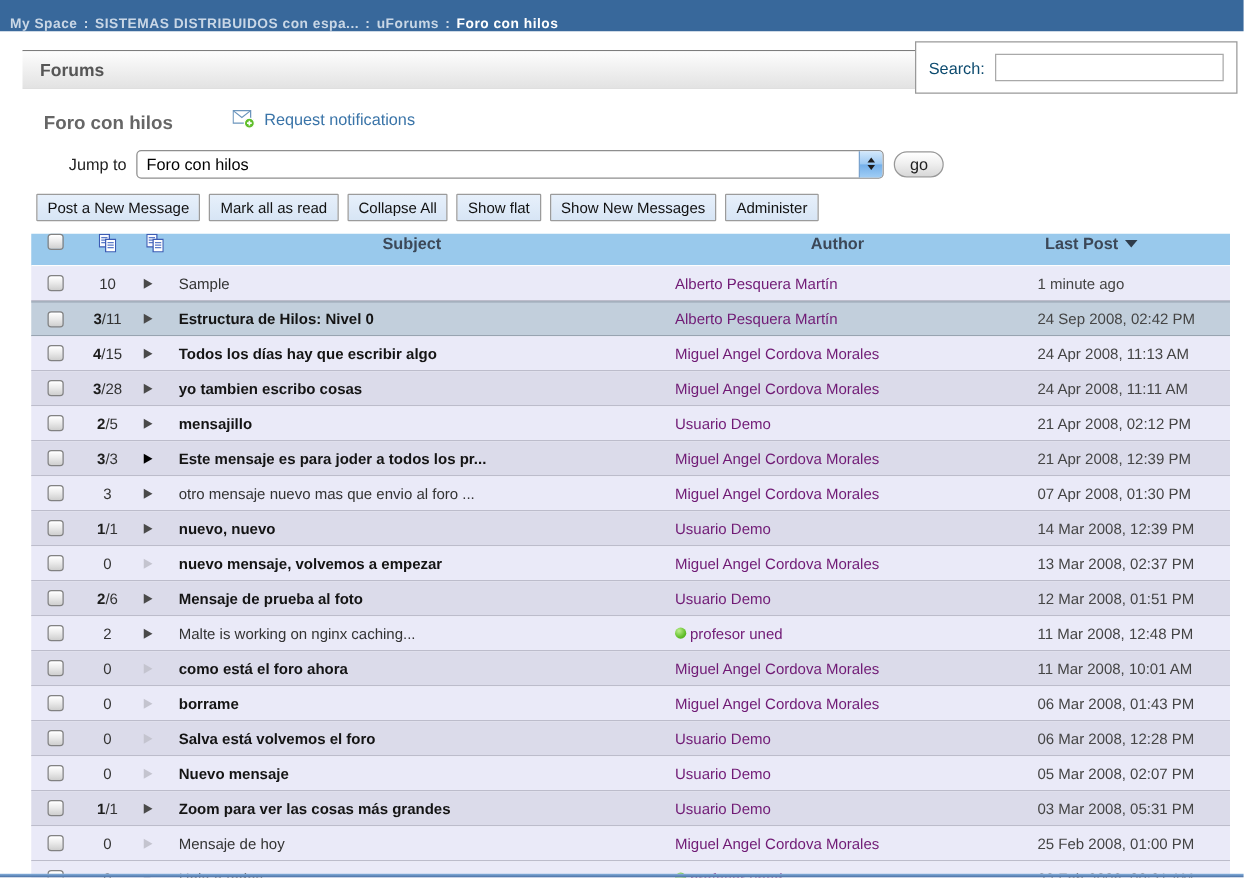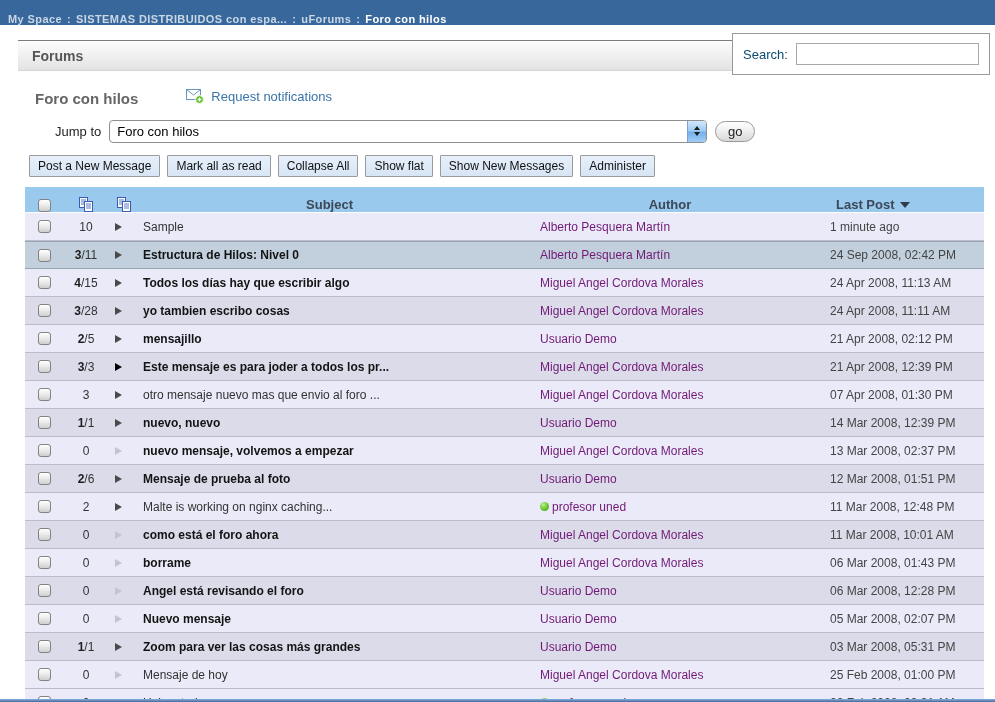--- a/index.html
+++ b/index.html
@@ -68,21 +68,21 @@
   .toolbar { display:flex; gap:7px; margin-top:11px; padding-left:11px; }
   .tool-btn {
     border:1px solid #9b9b9b; background:linear-gradient(#e7f0fb,#d7e5f5);
     font-size:12px; color:#111; padding:3px 8px; cursor:pointer; font-family:inherit;
     border-radius:1px; height:22px;
   }
 
   
   .forum-table { margin:10px 0 0 7px; width:959px; font-size:12px; }
   .t-head {
-    background:#99C9EC; height:26px; display:flex; align-items:flex-end;
+    background:#99C9EC; height:26px; display:flex; align-items:flex-start;
     border-bottom:1px solid #fdfdfe;
   }
   .t-row { height:28px; display:flex; align-items:center; border-bottom:1px solid #bcbccb; }
   .bg-light { background:#EAEAF8; }
   .bg-dark { background:#DBDBEA; }
   .bg-highlight { background:#C2CFDC; border-top:1px solid #98a4b1; border-bottom:1px solid #98a4b1; }
 
   .c-check { width:38px; display:flex; justify-content:center; }
   .c-count { width:46px; text-align:center; color:#333; }
   .c-count b { color:#1d1d1d; }
@@ -363,21 +363,21 @@
             <span class="c-last">06 Mar 2008, 01:43 PM</span>
           </div>
           <div class="t-row bg-dark">
             <span class="c-check">
               <span class="aqua-check"></span>
             </span>
             <span class="c-count">0</span>
             <span class="c-tri">
               <span class="tri tri-light"></span>
             </span>
-            <span class="c-subj bold">Angel está revisando el foro</span>
+            <span class="c-subj bold">Salva está volvemos el foro</span>
             <span class="c-auth">Usuario Demo</span>
             <span class="c-last">06 Mar 2008, 12:28 PM</span>
           </div>
           <div class="t-row bg-light">
             <span class="c-check">
               <span class="aqua-check"></span>
             </span>
             <span class="c-count">0</span>
             <span class="c-tri">
               <span class="tri tri-light"></span>

